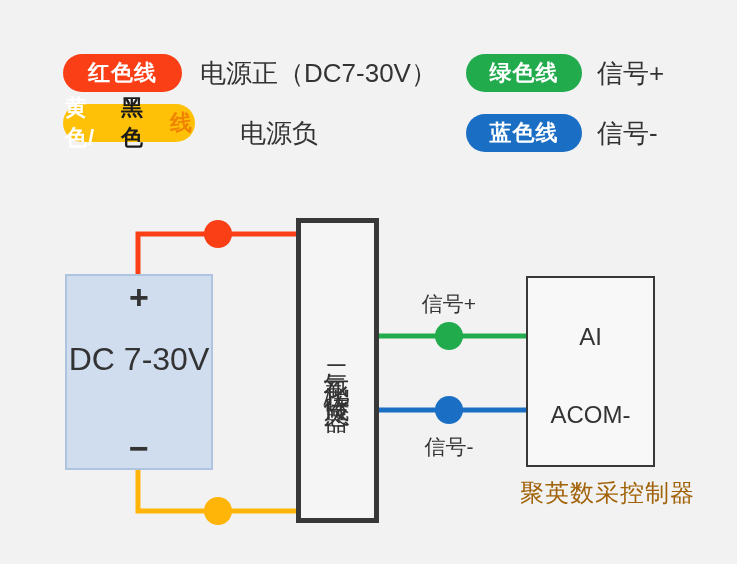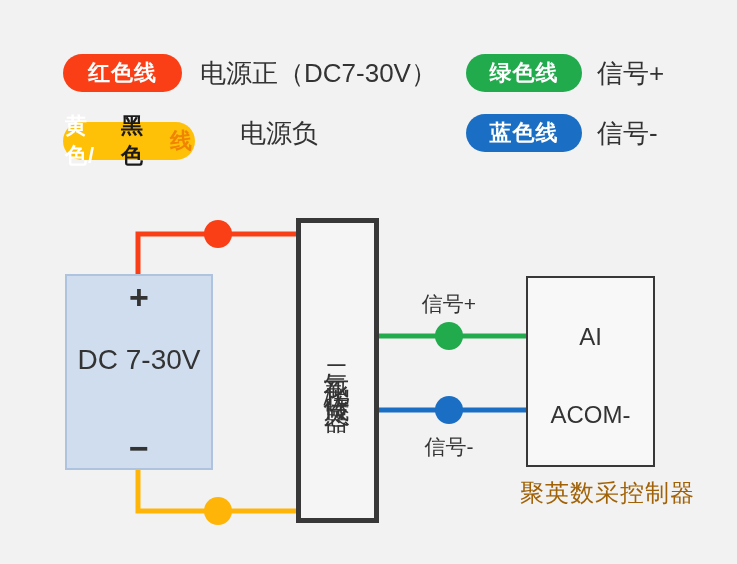--- a/index.html
+++ b/index.html
@@ -3,37 +3,37 @@
 <meta charset="utf-8">
 <style>
   html,body{margin:0;padding:0;}
   body{font-family:"Liberation Sans","DejaVu Sans",sans-serif;}
   .canvas{position:relative;width:737px;height:564px;background:#f2f2f2;overflow:hidden;}
 
   
   .pill{position:absolute;height:38px;border-radius:19px;display:flex;align-items:center;justify-content:center;
         color:#fff;font-size:22px;font-weight:700;letter-spacing:1px;box-sizing:border-box;padding:0 8px;}
   .pill-red{left:63px;top:54px;width:119px;background:#fa3e16;}
-  .pill-yellow{left:63px;top:122px;width:132px;background:#ffc107;gap:26px;}
+  .pill-yellow{left:63px;top:104px;width:132px;background:#ffc107;gap:26px;}
   .pill-green{left:466px;top:54px;width:116px;background:#21ab4d;}
   .pill-blue{left:466px;top:114px;width:116px;background:#1a6fc4;}
   .seg-white{color:#ffffff;}
   .seg-black{color:#1a1a1a;}
   .seg-orange{color:#f08300;}
   .legend-label{position:absolute;height:38px;line-height:38px;font-size:26px;font-weight:400;color:#333;white-space:nowrap;}
   .ll-1{left:200px;top:54px;}
   .ll-2{left:220px;top:114px;margin-left:20px;}
   .ll-3{left:597px;top:54px;}
   .ll-4{left:597px;top:114px;}
 
   
   .power-box{position:absolute;left:65px;top:274px;width:148px;height:196px;
              background:#cfddef;border:2px solid #aec3de;box-sizing:border-box;}
   .power-plus{position:absolute;top:2px;left:0;width:100%;text-align:center;font-size:34px;font-weight:700;color:#333;}
-  .power-name{position:absolute;top:66px;left:0;width:100%;text-align:center;font-size:28px;line-height:35px;color:#333;}
+  .power-name{position:absolute;top:66px;left:0;width:100%;text-align:center;font-size:32px;line-height:35px;color:#333;}
   .power-minus{position:absolute;bottom:0px;left:0;width:100%;text-align:center;font-size:34px;font-weight:700;color:#333;}
 
   .sensor-box{position:absolute;left:296px;top:218px;width:83px;height:305px;
               background:#f5f5f5;border:5px solid #383838;box-sizing:border-box;
               display:flex;align-items:center;justify-content:center;}
   .sensor-label{writing-mode:vertical-rl;text-orientation:upright;font-size:26px;letter-spacing:7px;
                 color:#333;font-weight:500;white-space:nowrap;}
 
   .controller-box{position:absolute;left:526px;top:276px;width:129px;height:191px;
                   background:#f8f8f8;border:2px solid #383838;box-sizing:border-box;}

